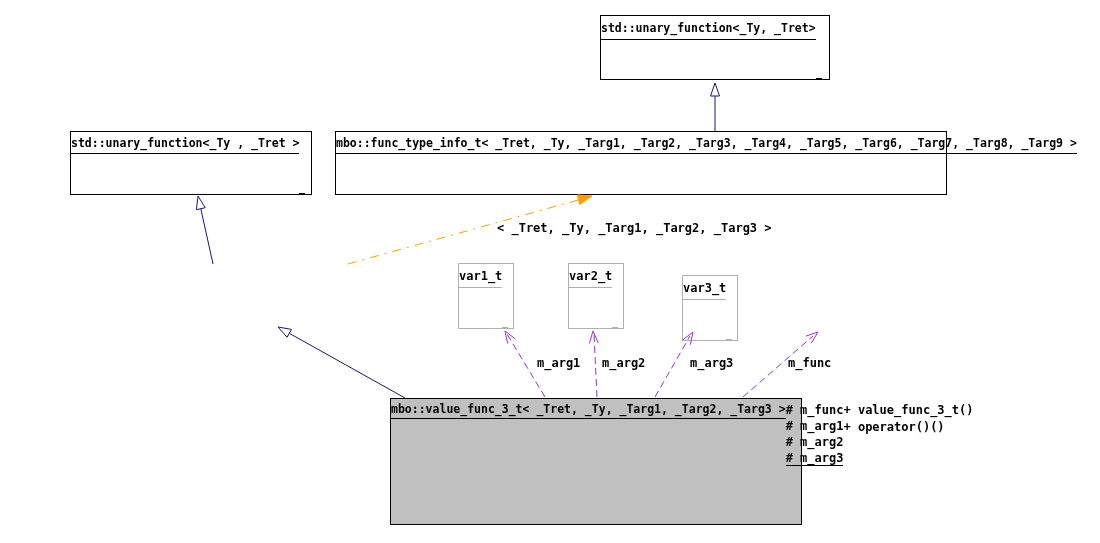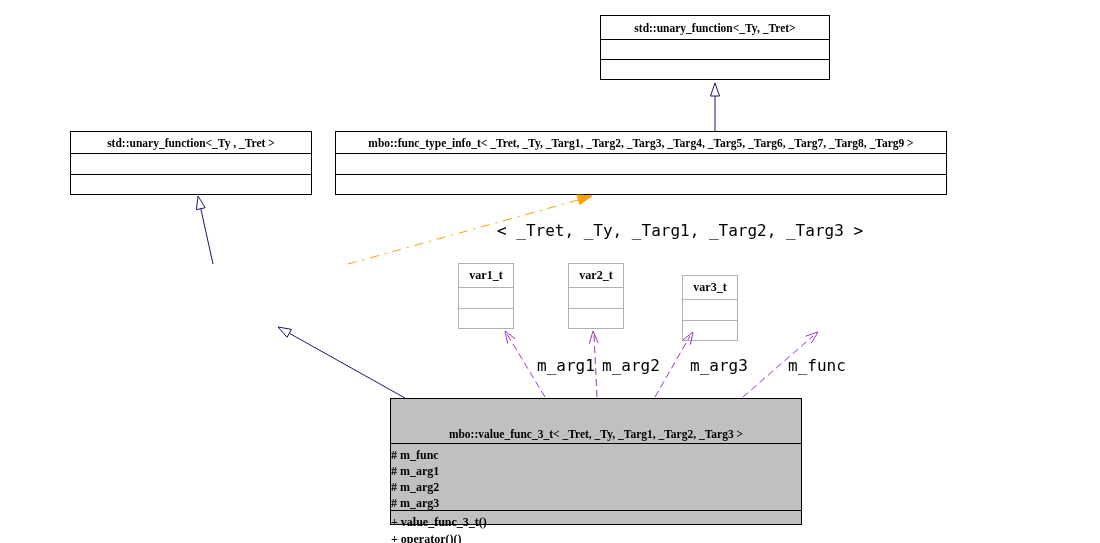--- a/index.html
+++ b/index.html
@@ -7,37 +7,37 @@
     --template-relation:#ffa000;
     --usage:#9a32cd;
     --selected-fill:#c0c0c0;
     --box-border:#000000;
     --small-box-border:#b0b0b0;
   }
   html,body{margin:0;padding:0;background:#ffffff;}
   #canvas{position:relative;width:1100px;height:543px;background:#ffffff;overflow:hidden;
           font-family:"DejaVu Sans Mono", monospace;}
   .cbox{position:absolute;background:#ffffff;border:1px solid var(--box-border);
-        box-sizing:border-box;display:flex;flex-direction:column;font-family:Liberation Serif, serif;}
+        box-sizing:border-box;display:flex;flex-direction:row;}
   .cbox.small{border-color:var(--small-box-border);}
   .cbox.selected{background:var(--selected-fill);}
   .ctitle{flex:none;display:flex;align-items:center;justify-content:center;
           font-weight:bold;font-size:11.5px;color:#000;white-space:nowrap;
           border-bottom:1px solid var(--box-border);}
   .small .ctitle{border-bottom-color:var(--small-box-border);font-size:12px;}
   .crow{flex:1;border-bottom:1px solid var(--box-border);}
   .small .crow{border-bottom-color:var(--small-box-border);}
   .crow:last-child{border-bottom:none;}
   .cmembers{display:flex;flex-direction:column;box-sizing:border-box;}
   .cmembers .mblock{text-align:left;font-weight:bold;font-size:12px;color:#000;white-space:nowrap;}
   .cfields{flex:none;height:67px;border-bottom:1px solid var(--box-border);padding-top:3px;}
   .cfields .mblock{line-height:16px;}
   .cmethods{flex:1;padding-top:3px;}
   .cmethods .mblock{line-height:17px;}
-  .elabel{position:absolute;font-weight:normal;font-size:16px;color:#000;white-space:nowrap;}
+  .elabel{position:absolute;font-weight:bold;font-size:12px;color:#000;white-space:nowrap;}
   #edges{position:absolute;left:0;top:0;pointer-events:none;}
 </style>
 </head>
 <body>
 
 <div id="canvas">
 
   <div class="cbox" style="left:600px;top:15px;width:230px;height:65px;">
     <div class="ctitle" style="height:23px;">std::unary_function&lt;_Ty, _Tret&gt;</div>
     <div class="crow"></div>
@@ -70,21 +70,21 @@
   </div>
 
   <div class="cbox small" style="left:682px;top:263px;width:56px;height:66px;margin-top:12px;">
     <div class="ctitle" style="height:23px;">var3_t</div>
     <div class="crow"></div>
     <div class="crow"></div>
   </div>
 
 
   <div class="cbox selected" style="left:390px;top:398px;width:412px;height:127px;">
-    <div class="ctitle" style="height:19px;margin-top:25px;">mbo::value_func_3_t&lt; _Tret, _Ty, _Targ1, _Targ2, _Targ3 &gt;</div>
+    <div class="ctitle" style="height:19px;">mbo::value_func_3_t&lt; _Tret, _Ty, _Targ1, _Targ2, _Targ3 &gt;</div>
     <div class="cmembers cfields">
       <div class="mblock">
         <div># m_func</div>
         <div># m_arg1</div>
         <div># m_arg2</div>
         <div># m_arg3</div>
       </div>
     </div>
     <div class="cmembers cmethods">
       <div class="mblock">

